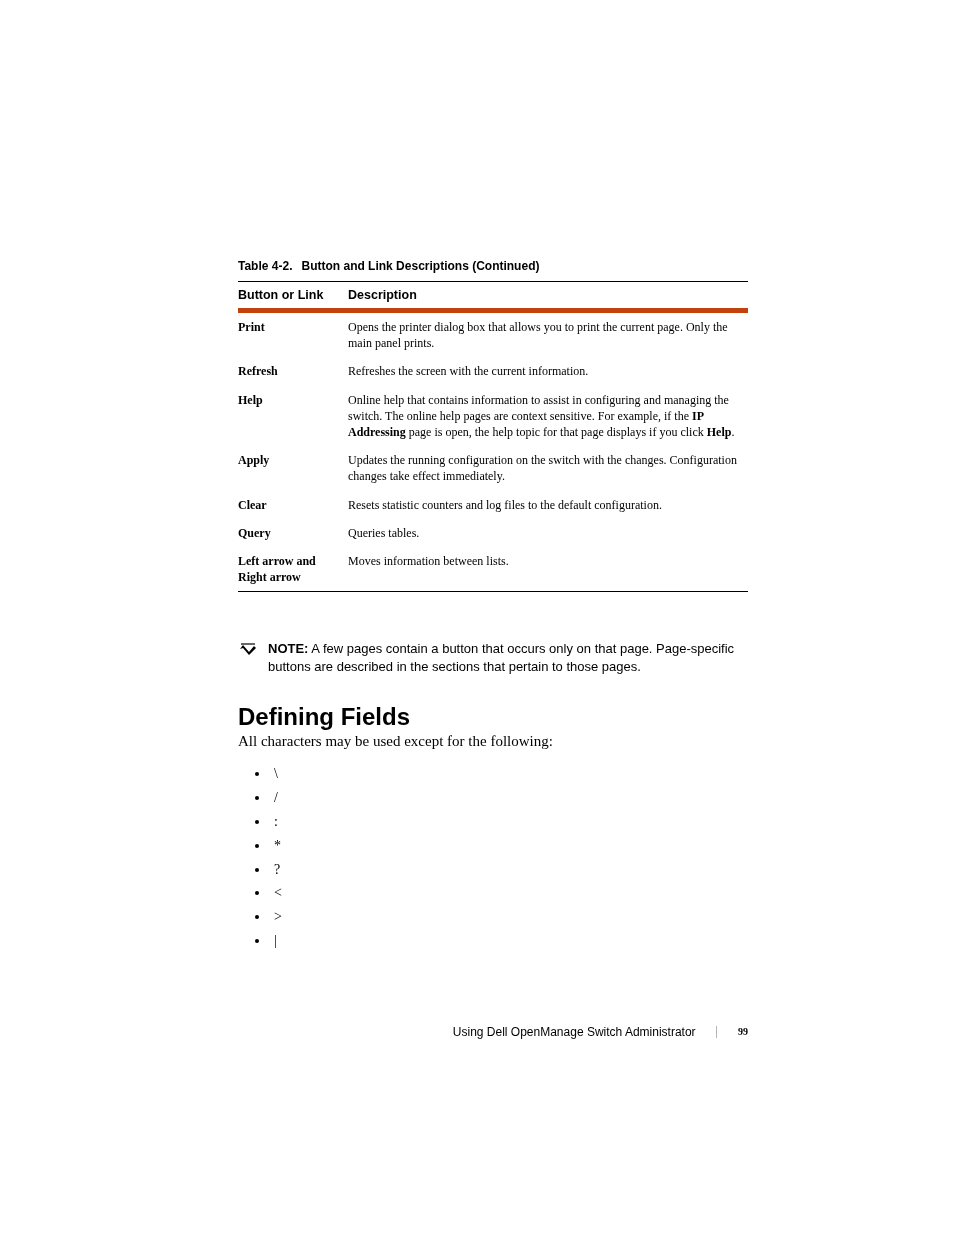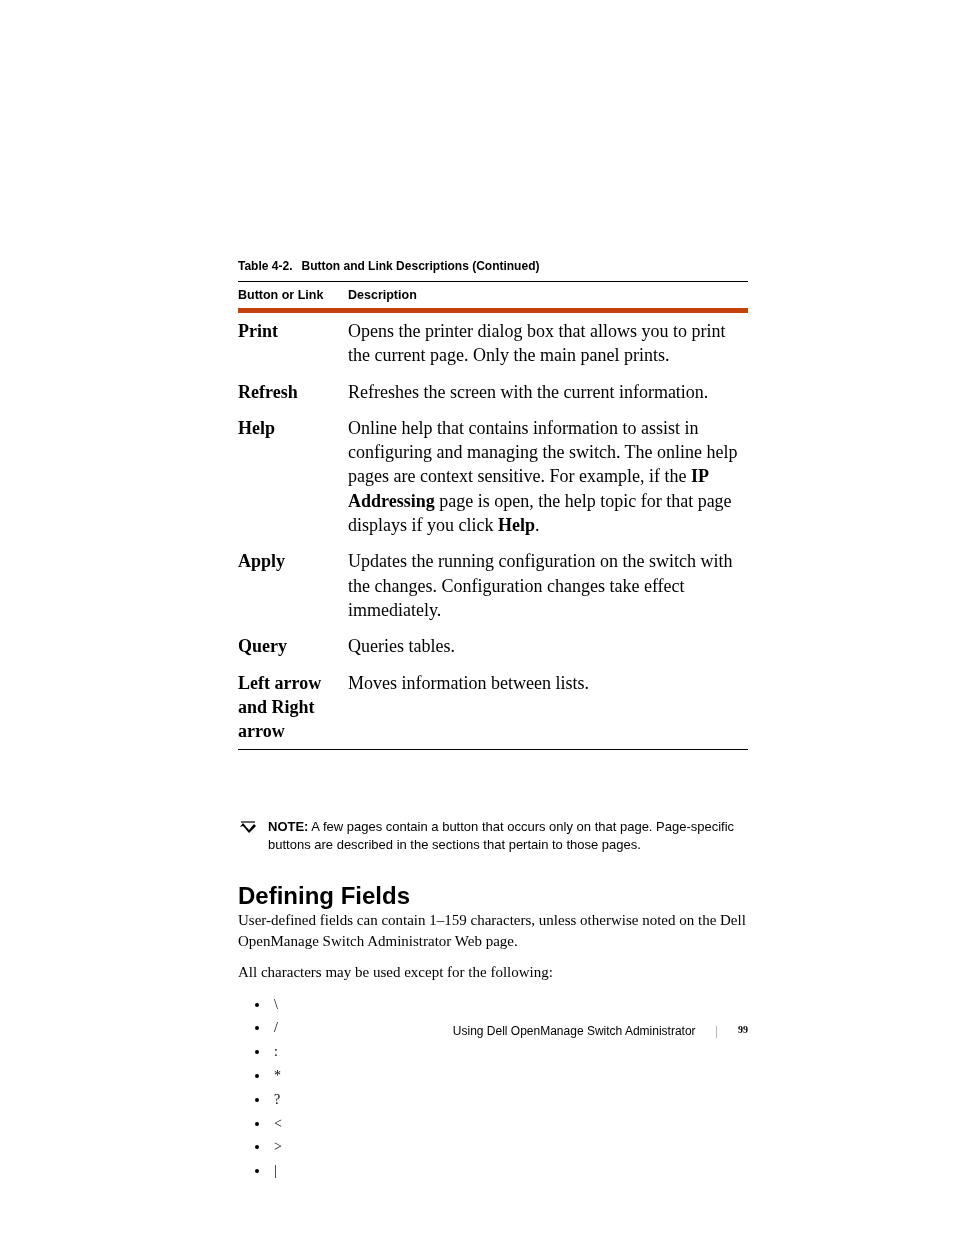--- a/index.html
+++ b/index.html
@@ -32,34 +32,34 @@
     }
     thead th {
       font-family: Arial, Helvetica, sans-serif;
       font-size: 12.5px;
       font-weight: bold;
       text-align: left;
       padding: 6px 4px 6px 0;
       border-bottom: 5px solid #c2410c;
     }
     tbody td {
-      font-size: 18px;
+      font-size: 12px;
       vertical-align: top;
       padding: 6px 4px 6px 0;
       line-height: 1.35;
     }
     tbody td.col-label {
       font-weight: bold;
       font-family: Georgia, 'Times New Roman', serif;
       width: 110px;
       padding-right: 8px;
     }
     td.desc b { font-weight: bold; }
     .note-block {
-      margin-top: 68px;
+      margin-top: 48px;
       display: flex;
       align-items: flex-start;
       gap: 10px;
     }
     .note-icon {
       width: 20px;
       height: 14px;
       flex: 0 0 20px;
       margin-top: 2px;
     }
@@ -91,21 +91,21 @@
       line-height: 1.7;
       font-family: Georgia, 'Times New Roman', serif;
       padding-left: 4px;
     }
     .footer {
       position: absolute;
       bottom: 196px;
       right: 206px;
       font-size: 12px;
       display: flex;
-      align-items: flex-start;
+      align-items: center;
       gap: 20px;
       margin-top: 42px;
     }
     .footer .footer-title {
       font-family: Arial, Helvetica, sans-serif;
       font-size: 12px;
     }
     .footer .sep {
       color: #888;
     }
@@ -141,20 +141,24 @@
         <td class="col-label">Refresh</td>
         <td class="desc">Refreshes the screen with the current information.</td>
       </tr>
       <tr>
         <td class="col-label">Help</td>
         <td class="desc"><span>Online help that contains information to assist in configuring and managing the switch. The online help pages are context sensitive. For example, if the </span><b>IP Addressing</b><span> page is open, the help topic for that page displays if you click </span><b>Help</b><span>.</span></td>
       </tr>
       <tr>
         <td class="col-label">Apply</td>
         <td class="desc">Updates the running configuration on the switch with the changes. Configuration changes take effect immediately.</td>
+      </tr>
+      <tr>
+        <td class="col-label">Clear</td>
+        <td class="desc">Resets statistic counters and log files to the default configuration.</td>
       </tr>
       <tr>
         <td class="col-label">Query</td>
         <td class="desc">Queries tables.</td>
       </tr>
       <tr>
         <td class="col-label">Left arrow and Right arrow</td>
         <td class="desc">Moves information between lists.</td>
       </tr>
     </tbody>
@@ -166,21 +170,20 @@
       <polygon points="2,7 5,3 11,10 16,4 18,6 11,13 5,6" fill="#000"></polygon>
       <line x1="3" y1="2" x2="17" y2="2" stroke="#000" stroke-width="1.2"></line>
     </svg>
     <div class="note-text">
       <span class="note-label">NOTE:</span><span> A few pages contain a button that occurs only on that page. Page-specific buttons are described in the sections that pertain to those pages.</span>
     </div>
   </div>
 
   <h2 class="section-heading">Defining Fields</h2>
 
-  <p class="body-para">User-defined fields can contain 1–159 characters, unless otherwise noted on the Dell OpenManage Switch Administrator Web page.</p>
   <p class="body-para">All characters may be used except for the following:</p>
 
   <ul class="char-list">
     <li>\</li>
     <li>/</li>
     <li>:</li>
     <li>*</li>
     <li>?</li>
     <li>&lt;</li>
     <li>&gt;</li>

